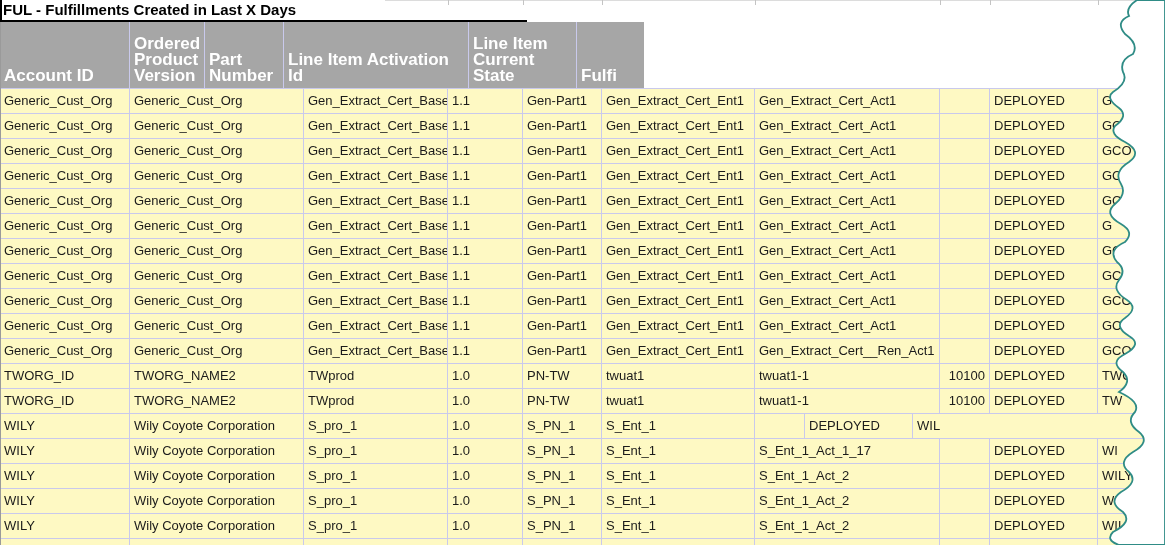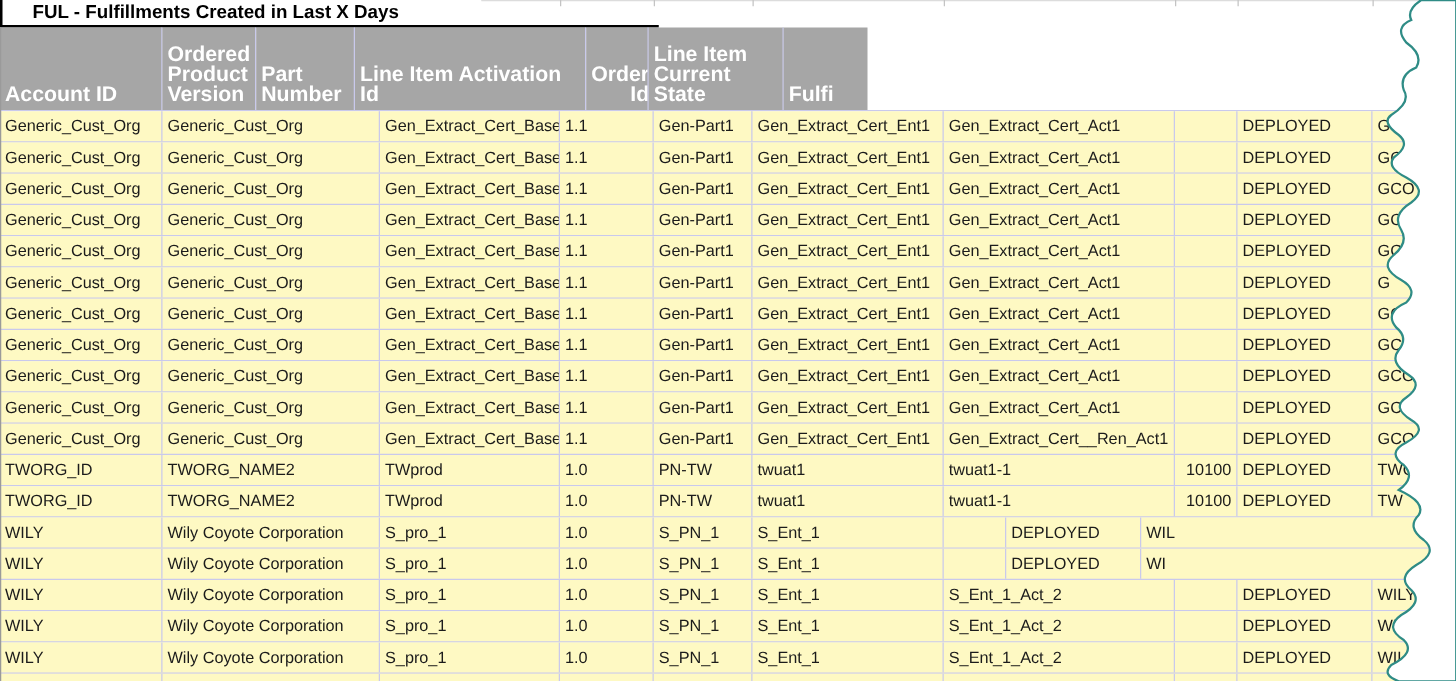--- a/index.html
+++ b/index.html
@@ -12,21 +12,20 @@
   html,body{margin:0;padding:0;background:#fff;}
   .sheet{
     position:relative;width:1165px;height:545px;background:#fff;overflow:hidden;
     font-family:"Liberation Sans", sans-serif;
   }
   
   .titlebar{position:absolute;left:0;top:0;width:1165px;height:22px;background:#fff;}
   .title{
     position:absolute;left:3px;top:1px;font-size:15px;font-weight:bold;color:#000;
     white-space:nowrap;
-    margin-left:23px;
   }
   .title-underline{position:absolute;left:0;top:20px;width:527px;height:2px;background:#000;}
   .title-leftedge{position:absolute;left:0;top:0;width:2px;height:20px;background:#000;}
   .topline{position:absolute;left:385px;top:0;width:755px;height:1px;background:#dcdcdc;}
   .gridtick{position:absolute;top:0;width:1px;height:5px;background:#c4c4c4;}
   
   .table{position:absolute;left:0;top:22px;width:1165px;}
   .left-border{position:absolute;left:0;top:22px;height:523px;width:1px;background:#9a9a9a;}
   .hrow{display:flex;height:66px;border-bottom:1px solid var(--grid);}
   .hcell{
@@ -66,21 +65,20 @@
       <div class="gridtick" style="left: 990px;"></div>
       <div class="gridtick" style="left: 1098px;"></div>
     </div>
 
   <div class="table">
     <div class="hrow">
         <div class="hcell col0">Account ID</div>
         <div class="hcell col3">Ordered Product Version</div>
         <div class="hcell col4">Part Number</div>
         <div class="hcell col6">Line Item Activation Id</div>
-        <div class="hcell col7">Order Id</div>
         <div class="hcell col8">Line Item Current State</div>
         <div class="hcell col9">Fulfi</div>
       </div>
     <div>
         <div class="row">
           <div class="cell col0">Generic_Cust_Org</div>
           <div class="cell col1">Generic_Cust_Org</div>
           <div class="cell col2">Gen_Extract_Cert_Base</div>
           <div class="cell col3">1.1</div>
           <div class="cell col4">Gen-Part1</div>
@@ -245,20 +243,21 @@
           <div class="cell col8">DEPLOYED</div>
           <div class="cell col9">WIL</div>
         </div>
         <div class="row">
           <div class="cell col0">WILY</div>
           <div class="cell col1">Wily Coyote Corporation</div>
           <div class="cell col2">S_pro_1</div>
           <div class="cell col3">1.0</div>
           <div class="cell col4">S_PN_1</div>
           <div class="cell col5">S_Ent_1</div>
+          <div class="cell col6">S_Ent_1_Act_1_17</div>
           <div class="cell col7"></div>
           <div class="cell col8">DEPLOYED</div>
           <div class="cell col9">WI</div>
         </div>
         <div class="row">
           <div class="cell col0">WILY</div>
           <div class="cell col1">Wily Coyote Corporation</div>
           <div class="cell col2">S_pro_1</div>
           <div class="cell col3">1.0</div>
           <div class="cell col4">S_PN_1</div>

